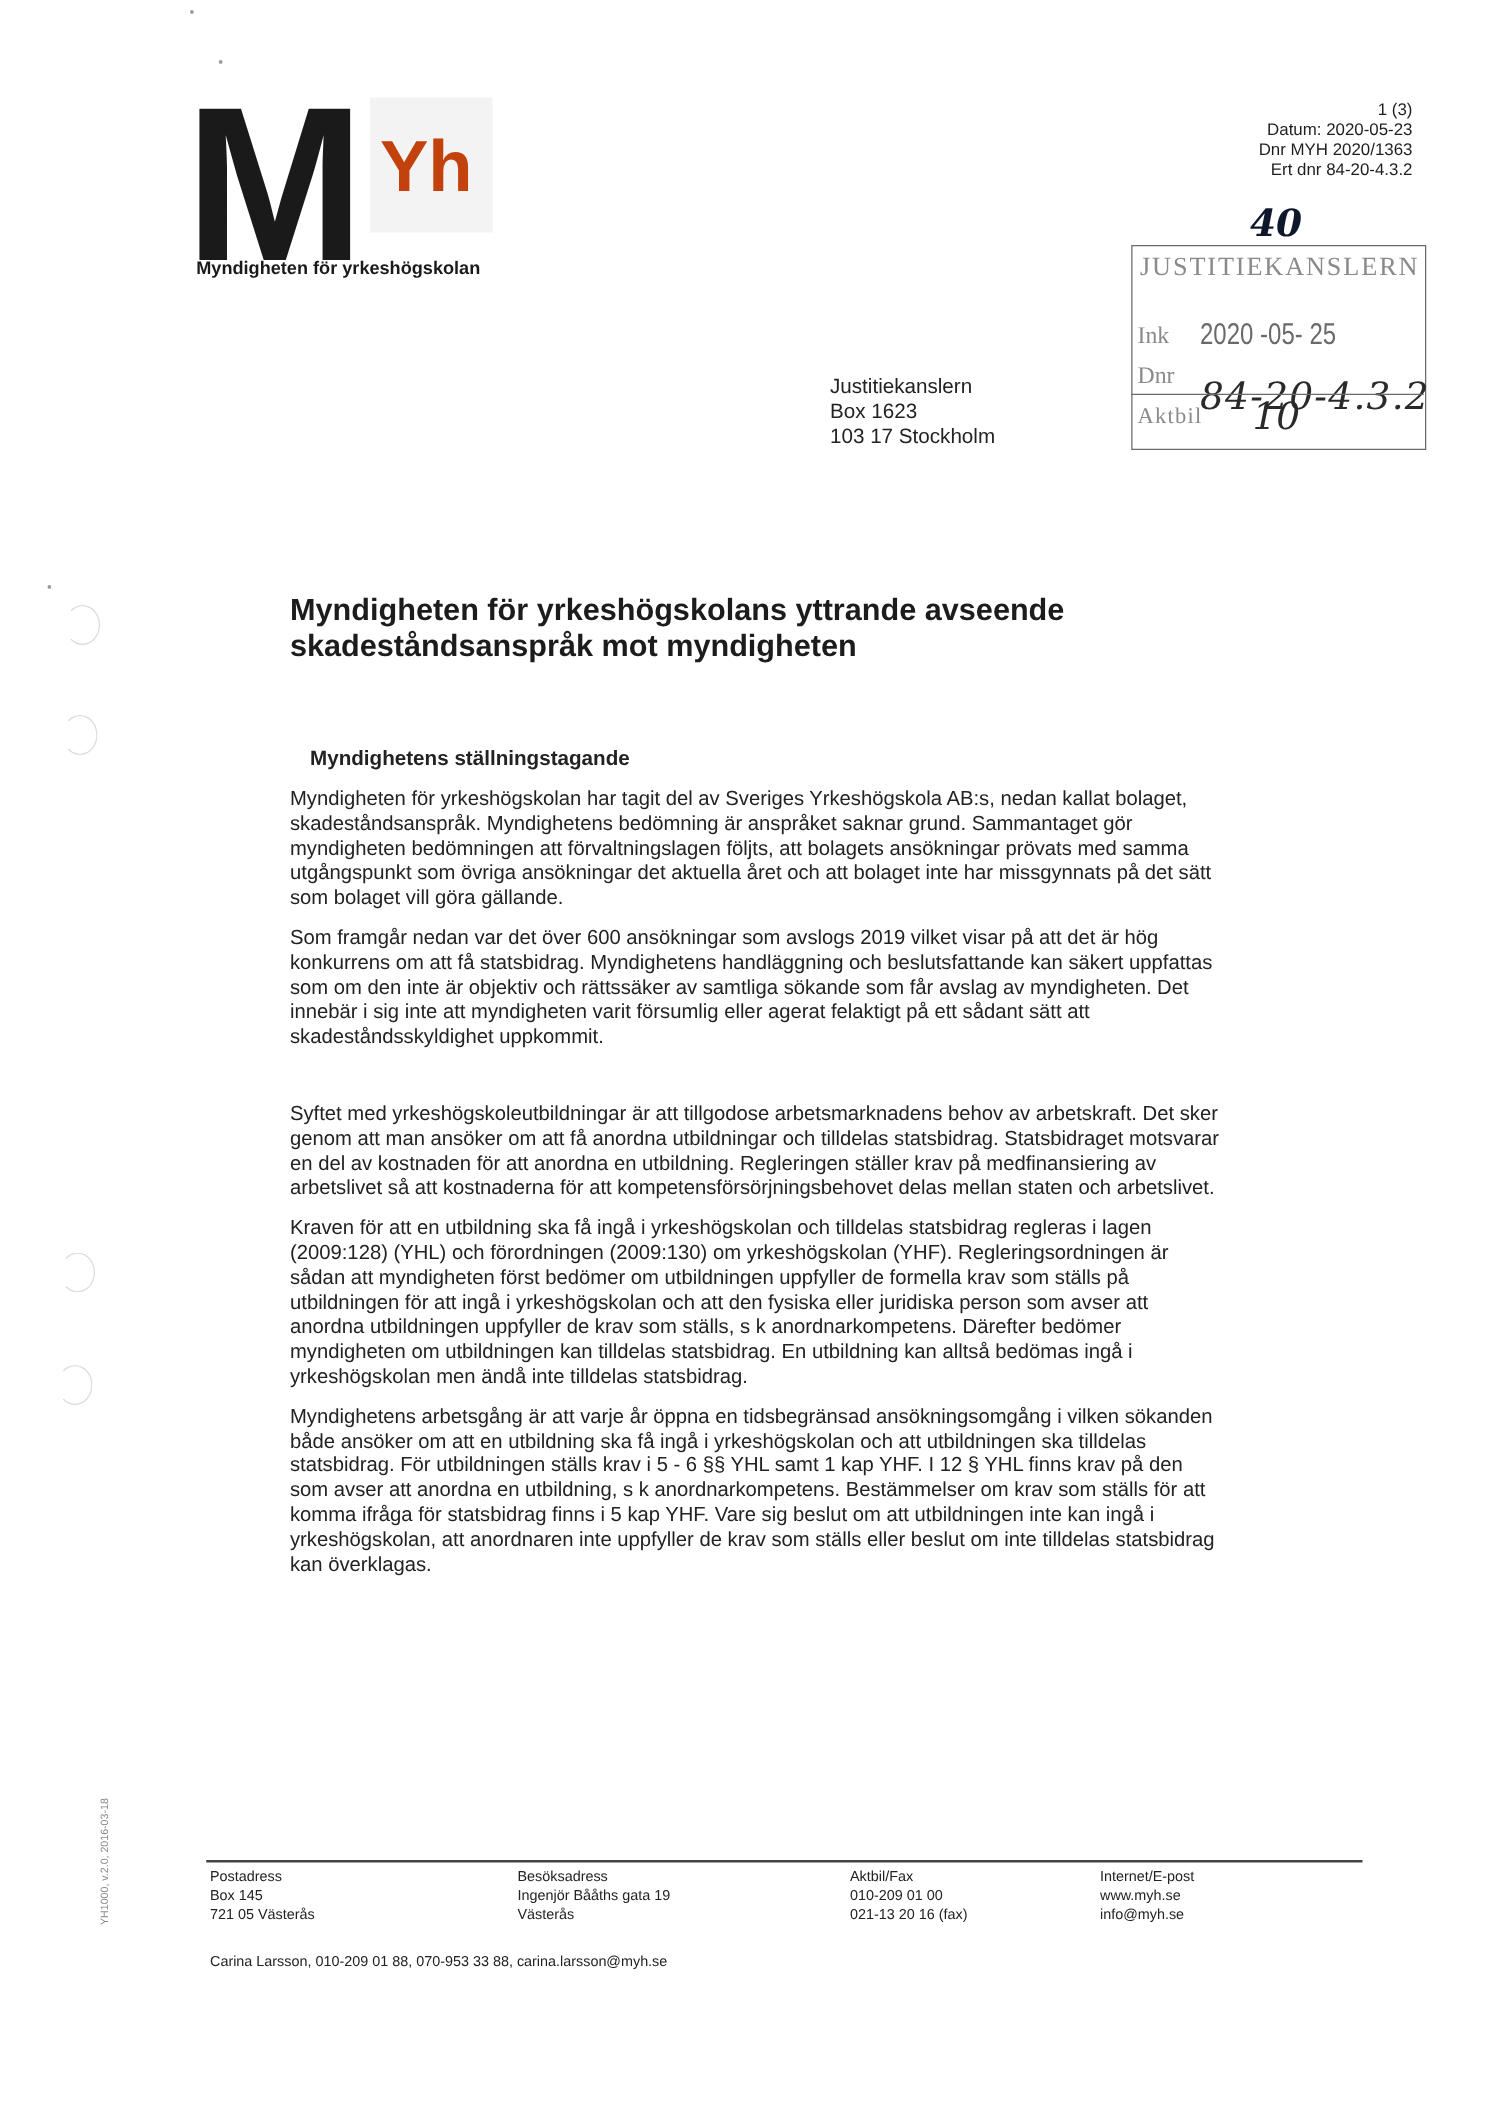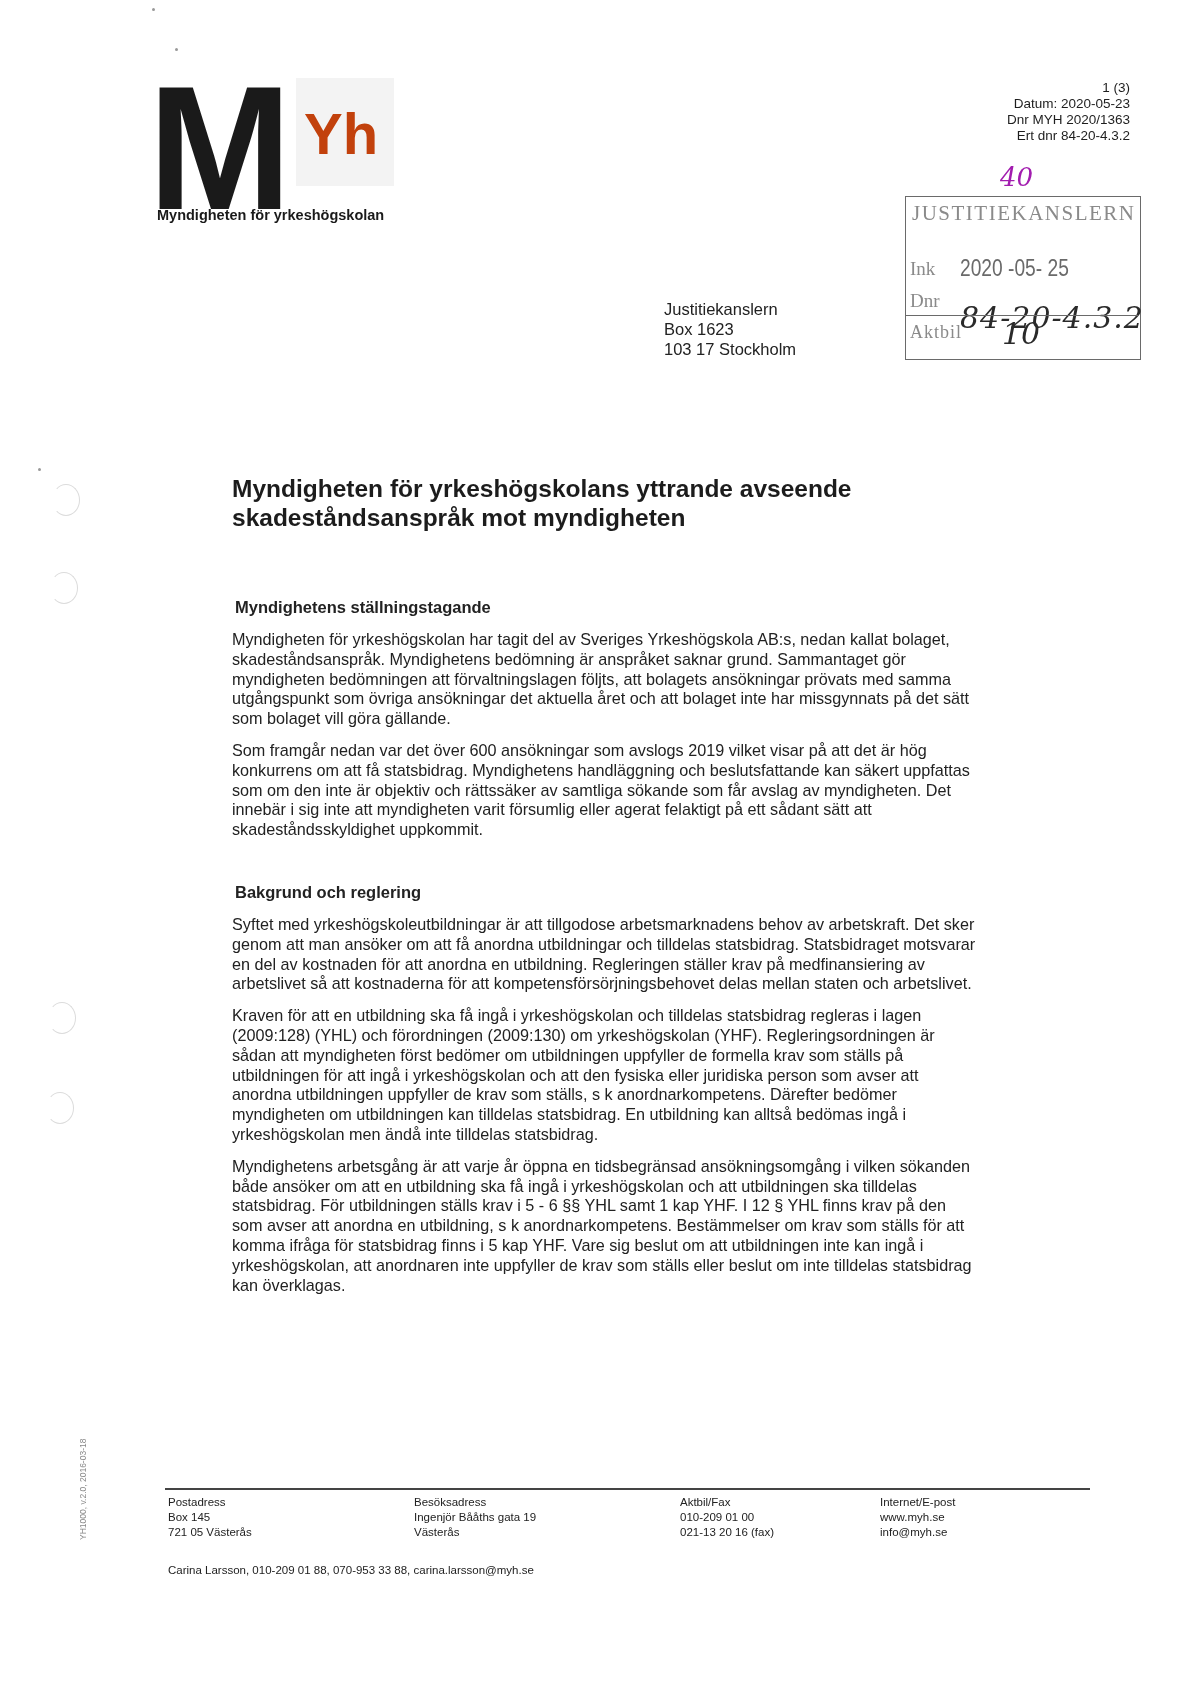--- a/index.html
+++ b/index.html
@@ -13,37 +13,37 @@
   .logo-yh-box { left:296px; top:78px; width:98px; height:108px; background:#f3f3f3; }
   .logo-yh { left:304px; top:104px; font-weight:bold; font-size:58px; line-height:60px; color:#c2410c; }
   .logo-sub { left:157px; top:207px; font-weight:bold; font-size:14.5px; color:#1a1a1a; }
 
   
   .meta { right:60px; top:80px; text-align:right; font-size:13.5px; line-height:16px; color:#1e1e1e; }
   .meta div { white-space:nowrap; }
 
   
   .stamp { left:905px; top:196px; width:234px; height:162px; border:1.5px solid #6a6a6a; }
-  .stamp-hand-top { left:1000px; top:162px; font-family:"DejaVu Serif", serif; font-style:italic; font-size:26px; color:#a21caf; }
+  .stamp-hand-top { left:1000px; top:162px; font-family:"DejaVu Serif", serif; font-style:italic; font-size:30px; color:#0f172a;font-weight:bold; }
   .stamp-title { left:912px; top:201px; font-family:"Liberation Serif", serif; font-size:21px; letter-spacing:1.5px; color:#8a8a8a; }
   .stamp-ink-label { left:910px; top:258px; font-family:"Liberation Serif", serif; font-size:19px; color:#8a8a8a; }
   .stamp-ink-date { left:960px; top:254px; font-family:"Liberation Sans Narrow","Liberation Sans", sans-serif; font-size:24px; color:#6a6a6a; transform:scaleX(0.8); transform-origin:left top; }
   .stamp-dnr-label { left:910px; top:290px; font-family:"Liberation Serif", serif; font-size:19px; color:#8a8a8a; }
   .stamp-dnr-val { left:960px; top:282px; font-family:"DejaVu Serif", serif; font-style:italic; font-size:30px; color:#2a2a2a; letter-spacing:1px;margin-top:18px; }
   .stamp-line { left:905px; top:315px; width:234px; height:0; border-top:1.5px solid #6a6a6a; }
   .stamp-akt-label { left:910px; top:322px; font-family:"Liberation Serif", serif; font-size:18px; color:#8a8a8a; letter-spacing:1px; }
   .stamp-akt-val { left:1002px; top:316px; font-family:"DejaVu Serif", serif; font-style:italic; font-size:30px; color:#2a2a2a; }
 
   
   .addr { left:664px; top:299px; font-size:16.5px; line-height:20px; color:#222; }
 
   
   .doc-title { left:232px; top:474px; width:760px; font-weight:bold; font-size:24.5px; line-height:29px; color:#1c1c1c; }
   .content { left:232px; top:597px; width:745px; font-size:16.2px; line-height:19.8px; color:#222; }
-  .content h2 { font-size:16.5px; font-weight:bold; margin:0 0 13px 3px; line-height:20px; }
+  .content h2 { font-size:16.5px; font-weight:bold; margin:0 0 13px 16px; line-height:20px; }
   .content p { margin:0 0 12px 0; }
   .content .sec-gap { height:30px; }
 
   
   .footer-rule { left:165px; top:1488px; width:925px; height:0; border-top:2px solid #444; }
   .fcol { top:1495px; font-size:11.5px; line-height:15px; color:#222; }
   .fcol div { white-space:nowrap; }
   .footer-contact { left:168px; top:1564px; font-size:11.5px; color:#222; }
 
   
@@ -92,21 +92,20 @@
   <div>103 17 Stockholm</div>
 </div>
 
 <div class="abs doc-title">Myndigheten för yrkeshögskolans yttrande avseende skadeståndsanspråk mot myndigheten</div>
 
 <div class="abs content">
   <h2>Myndighetens ställningstagande</h2>
   <p>Myndigheten för yrkeshögskolan har tagit del av Sveriges Yrkeshögskola AB:s, nedan kallat bolaget, skadeståndsanspråk. Myndighetens bedömning är anspråket saknar grund. Sammantaget gör myndigheten bedömningen att förvaltningslagen följts, att bolagets ansökningar prövats med samma utgångspunkt som övriga ansökningar det aktuella året och att bolaget inte har missgynnats på det sätt som bolaget vill göra gällande.</p>
   <p>Som framgår nedan var det över 600 ansökningar som avslogs 2019 vilket visar på att det är hög konkurrens om att få statsbidrag. Myndighetens handläggning och beslutsfattande kan säkert uppfattas som om den inte är objektiv och rättssäker av samtliga sökande som får avslag av myndigheten. Det innebär i sig inte att myndigheten varit försumlig eller agerat felaktigt på ett sådant sätt att skadeståndsskyldighet uppkommit.</p>
   <div class="sec-gap"></div>
-  <h2>Bakgrund och reglering</h2>
   <p>Syftet med yrkeshögskoleutbildningar är att tillgodose arbetsmarknadens behov av arbetskraft. Det sker genom att man ansöker om att få anordna utbildningar och tilldelas statsbidrag. Statsbidraget motsvarar en del av kostnaden för att anordna en utbildning. Regleringen ställer krav på medfinansiering av arbetslivet så att kostnaderna för att kompetensförsörjningsbehovet delas mellan staten och arbetslivet.</p>
   <p>Kraven för att en utbildning ska få ingå i yrkeshögskolan och tilldelas statsbidrag regleras i lagen (2009:128) (YHL) och förordningen (2009:130) om yrkeshögskolan (YHF). Regleringsordningen är sådan att myndigheten först bedömer om utbildningen uppfyller de formella krav som ställs på utbildningen för att ingå i yrkeshögskolan och att den fysiska eller juridiska person som avser att anordna utbildningen uppfyller de krav som ställs, s k anordnarkompetens. Därefter bedömer myndigheten om utbildningen kan tilldelas statsbidrag. En utbildning kan alltså bedömas ingå i yrkeshögskolan men ändå inte tilldelas statsbidrag.</p>
   <p>Myndighetens arbetsgång är att varje år öppna en tidsbegränsad ansökningsomgång i vilken sökanden både ansöker om att en utbildning ska få ingå i yrkeshögskolan och att utbildningen ska tilldelas statsbidrag. För utbildningen ställs krav i 5 - 6 §§ YHL samt 1 kap YHF.  I 12 § YHL finns krav på den som avser att anordna en utbildning, s k anordnarkompetens. Bestämmelser om krav som ställs för att komma ifråga för statsbidrag finns i 5 kap YHF. Vare sig beslut om att utbildningen inte kan ingå i yrkeshögskolan, att anordnaren inte uppfyller de krav som ställs eller beslut om inte tilldelas statsbidrag kan överklagas.</p>
 </div>
 
 <div class="abs footer-rule"></div>
 <div class="abs fcol" style="left:168px;">
   <div>Postadress</div>
   <div>Box 145</div>
   <div>721 05 Västerås</div>

